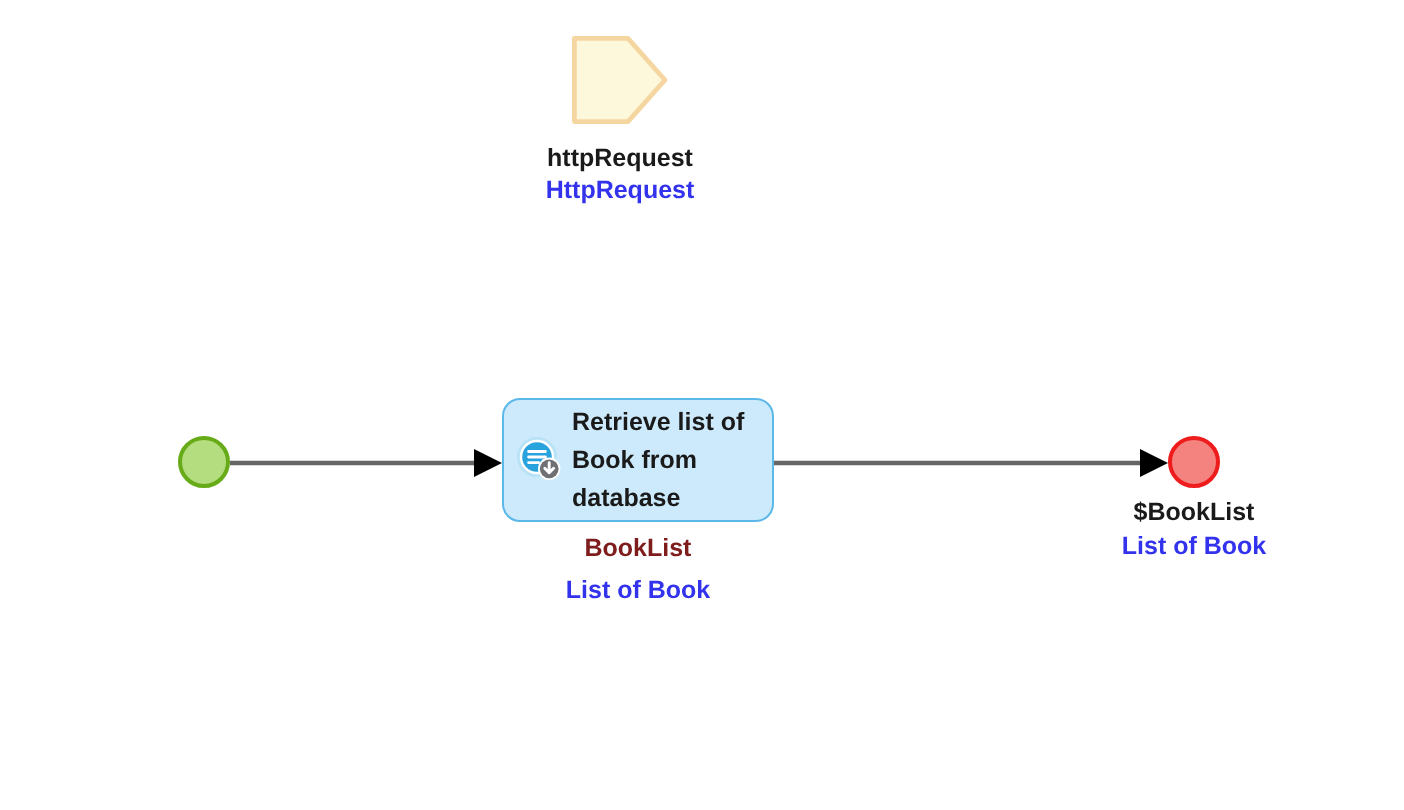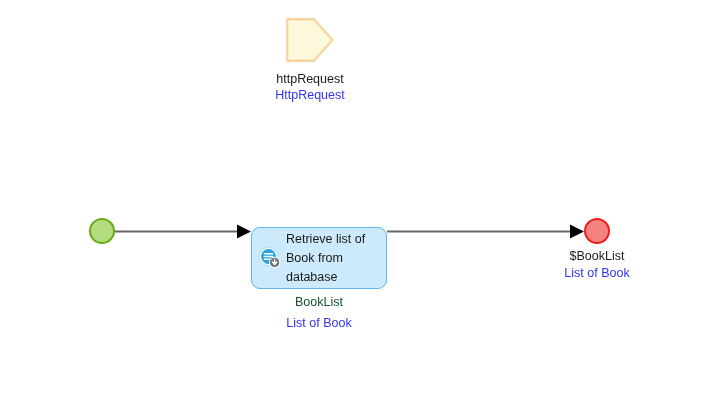--- a/index.html
+++ b/index.html
@@ -9,20 +9,21 @@
   }
   body {
     font-family: "Liberation Sans", sans-serif;
   }
   #canvas {
     position: relative;
     width: 702px;
     height: 405px;
     background: #ffffff;
     overflow: hidden;
+    font-weight: bold;
   }
 
   
   .param-group { position: absolute; }
   .param-shape {
     position: relative;
     width: 48px;
     height: 44px;
   }
   .param-shape svg { display: block; }
@@ -119,21 +120,21 @@
     left: 50%;
     transform: translateX(-50%);
     top: 100%;
     margin-top: 4px;
   }
   .activity-caption {
     text-align: center;
     white-space: nowrap;
     font-size: 12.5px;
     line-height: 21px;
-    color: #14532d;
+    color: #7f1d1d;
   }
   .activity-type {
     text-align: center;
     white-space: nowrap;
     font-size: 12.5px;
     line-height: 21px;
     color: #3333ee;
   }
 
   
@@ -167,21 +168,21 @@
     </div>
     <div class="param-caption-wrap">
       <div class="param-caption">httpRequest</div>
       <div class="param-type">HttpRequest</div>
     </div>
   </div>
 
 
   <div class="start-node" style="left:89px; top:218px;"></div>
 
-  <div class="activity" style="left:251px; top:199px; width:136px; height:62px;margin-top:28px;">
+  <div class="activity" style="left:251px; top:199px; width:136px; height:62px;">
     <div class="activity-icon">
       <svg width="24" height="24" viewBox="0 0 24 24">
         <circle cx="10.5" cy="10.5" r="9.3" fill="#ffffff" stroke="#b8e2f5" stroke-width="1.4"></circle>
         <circle cx="10.5" cy="10.5" r="7.4" fill="#29a3dd"></circle>
         <rect x="5.6" y="7.0" width="9.8" height="1.45" rx="0.7" fill="#ffffff"></rect>
         <rect x="5.6" y="9.8" width="9.8" height="1.45" rx="0.7" fill="#ffffff"></rect>
         <rect x="5.6" y="12.6" width="6.4" height="1.45" rx="0.7" fill="#ffffff"></rect>
         <circle cx="16.6" cy="16.4" r="5.6" fill="#ffffff"></circle>
         <circle cx="16.6" cy="16.4" r="4.7" fill="#6e7073"></circle>
         <path d="M16.6,13.4 V17.5 M14.4,16.1 L16.6,18.4 L18.8,16.1" stroke="#ffffff" stroke-width="1.45" fill="none" stroke-linecap="round" stroke-linejoin="round"></path>

